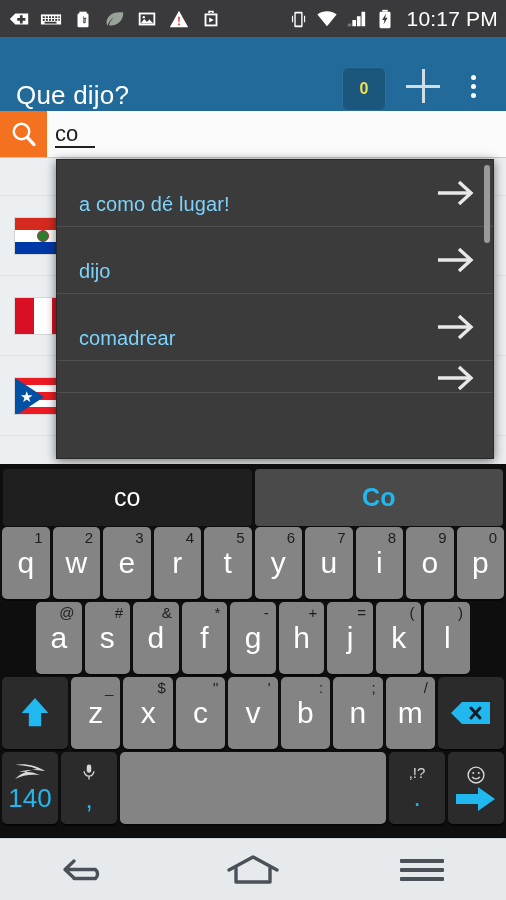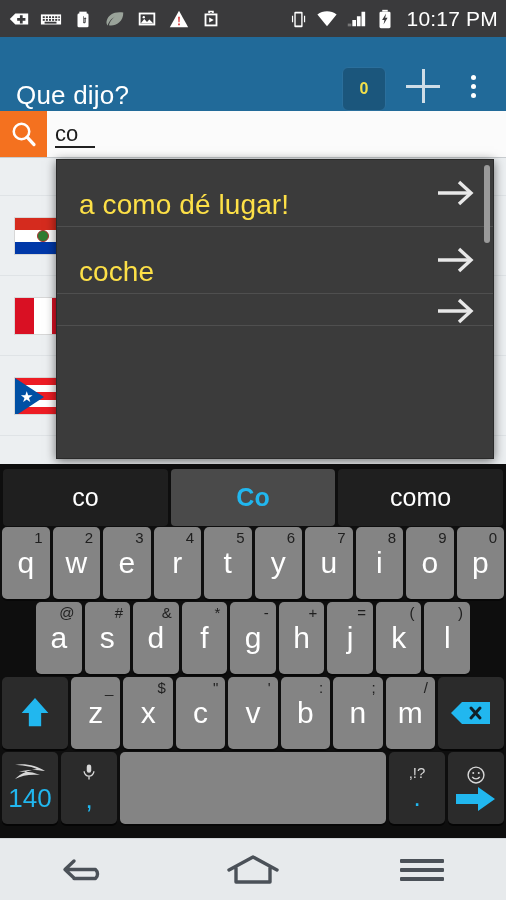--- a/index.html
+++ b/index.html
@@ -76,21 +76,21 @@
     position: absolute; left: 56px; top: 159px; width: 438px; height: 300px;
     background: #3b3b3b; box-shadow: 0 2px 10px rgba(0,0,0,.55);
     overflow: hidden; border: 1px solid #2a2a2a;
   }
   .dd-item {
     height: 67px; display: flex; align-items: center; justify-content: space-between;
     padding: 0 14px 0 22px; border-bottom: 1px solid #4f4f4f;
     background: #3b3b3b;
   }
   .dd-item.partial { height: 32px; align-items: flex-start; overflow:hidden; }
-  .dd-label { color: #fde047; font-size: 28px; letter-spacing: .1px; margin-top: 23px; }
+  .dd-label { color: #7dd3fc; font-size: 20px; letter-spacing: .1px; margin-top: 23px; }
   .dd-arrow { color: #e8e8e8; }
   .dd-scrollbar {
     position: absolute; right: 3px; top: 5px; width: 6px; height: 78px;
     background: #9a9a9a; border-radius: 3px;
   }
 
   
   .keyboard { position: absolute; left: 0; top: 464px; width: 506px; height: 374px; background: #0e0e0e; }
   .suggestions { height: 63px; display: flex; align-items: center; gap: 3px; padding: 3px 3px 0; }
   .sugg {
@@ -251,42 +251,48 @@
 
   <div class="dropdown">
     <div class="dd-item">
       <span class="dd-label">a como dé lugar!</span>
       <svg class="dd-arrow" width="46" height="34" viewBox="0 0 46 34">
         <line x1="5" y1="17" x2="38" y2="17" stroke="#e8e8e8" stroke-width="3.4"></line>
         <polyline points="26,6 38,17 26,28" fill="none" stroke="#e8e8e8" stroke-width="3.4"></polyline>
       </svg>
     </div>
     <div class="dd-item">
-      <span class="dd-label">coche</span>
+      <span class="dd-label">dijo</span>
+      <svg class="dd-arrow" width="46" height="34" viewBox="0 0 46 34">
+        <line x1="5" y1="17" x2="38" y2="17" stroke="#e8e8e8" stroke-width="3.4"></line>
+        <polyline points="26,6 38,17 26,28" fill="none" stroke="#e8e8e8" stroke-width="3.4"></polyline>
+      </svg>
+    </div>
+    <div class="dd-item">
+      <span class="dd-label">comadrear</span>
       <svg class="dd-arrow" width="46" height="34" viewBox="0 0 46 34">
         <line x1="5" y1="17" x2="38" y2="17" stroke="#e8e8e8" stroke-width="3.4"></line>
         <polyline points="26,6 38,17 26,28" fill="none" stroke="#e8e8e8" stroke-width="3.4"></polyline>
       </svg>
     </div>
     <div class="dd-item partial">
       <span class="dd-label"></span>
       <svg class="dd-arrow" width="46" height="34" viewBox="0 0 46 34">
         <line x1="5" y1="17" x2="38" y2="17" stroke="#e8e8e8" stroke-width="3.4"></line>
         <polyline points="26,6 38,17 26,28" fill="none" stroke="#e8e8e8" stroke-width="3.4"></polyline>
       </svg>
     </div>
     <div class="dd-scrollbar"></div>
   </div>
 
   <div class="keyboard">
 
     <div class="suggestions">
       <div class="sugg">co</div>
       <div class="sugg active">Co</div>
-      <div class="sugg">como</div>
     </div>
 
     <div class="krow">
       <div class="key">
           <span class="sec">1</span>
           <span>q</span>
         </div>
       <div class="key">
           <span class="sec">2</span>
           <span>w</span>

